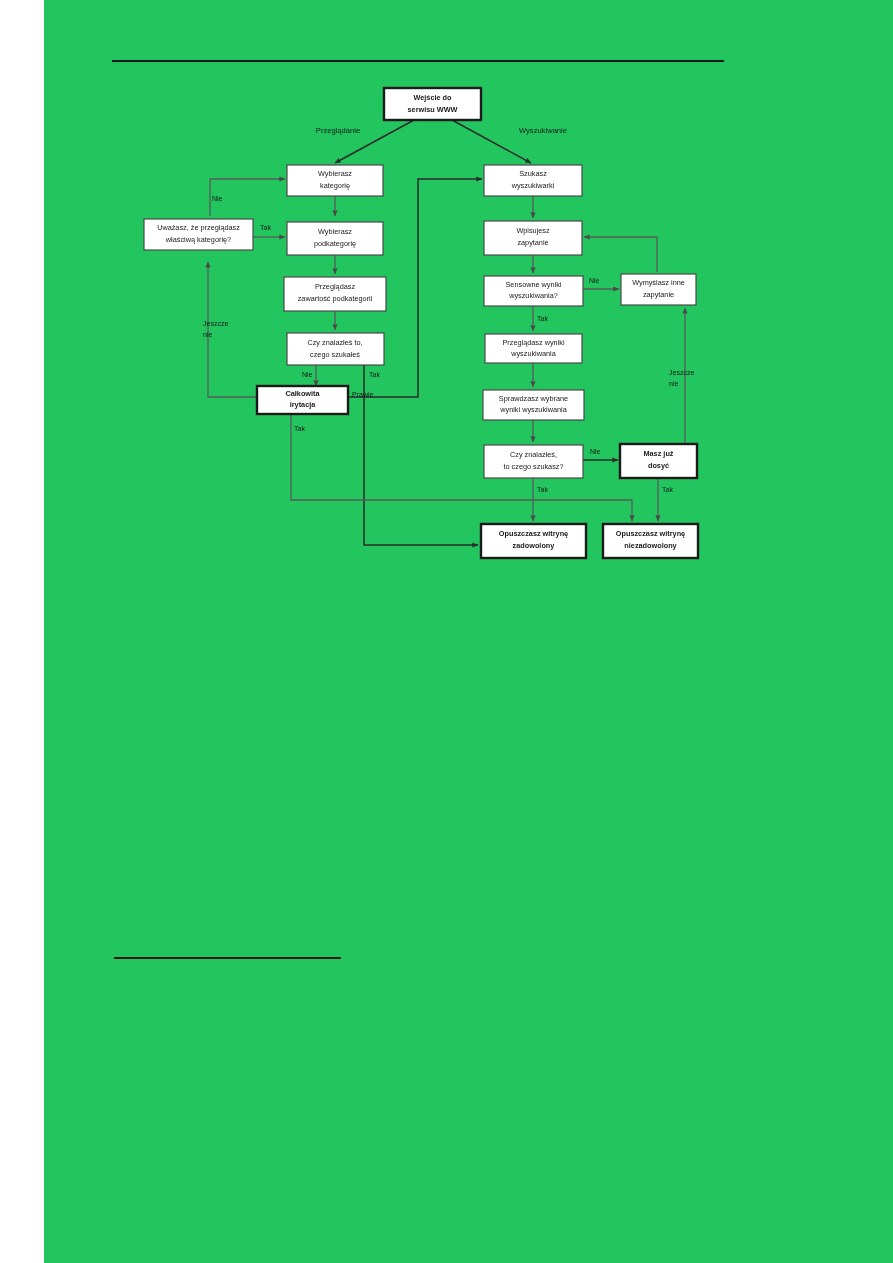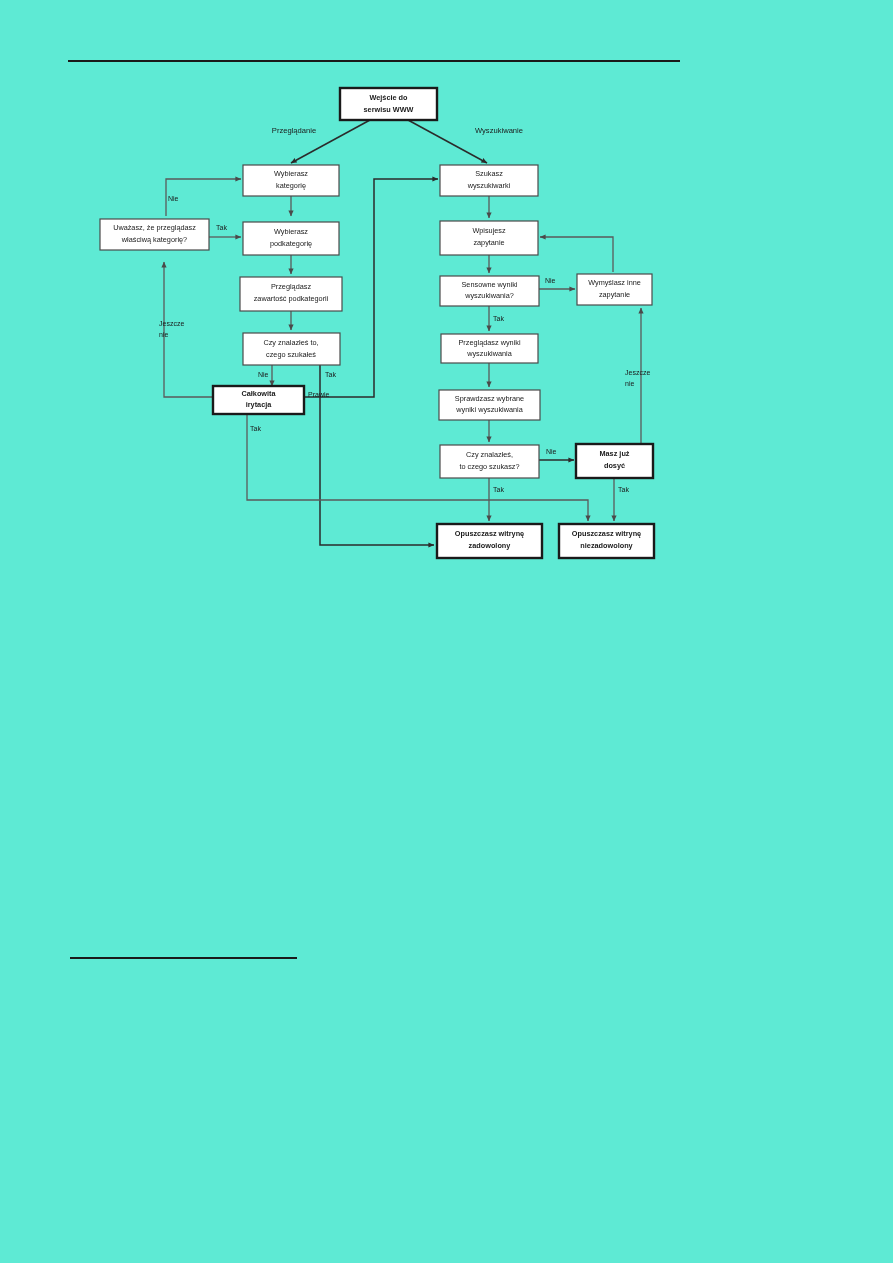--- a/index.html
+++ b/index.html
@@ -11,21 +11,22 @@
   body {
     width: 893px;
     height: 1263px;
     position: relative;
     font-family: "Liberation Sans", sans-serif;
     overflow: hidden;
   }
   #page {
     position: absolute;
     inset: 0;
-    background: #5eead4;
+    background: #22c55e;
+    margin-left: 44px;
   }
   .rule {
     position: absolute;
     background: #1a1a1a;
   }
   #header-rule {
     left: 68px;
     top: 60px;
     width: 612px;
     height: 2px;

